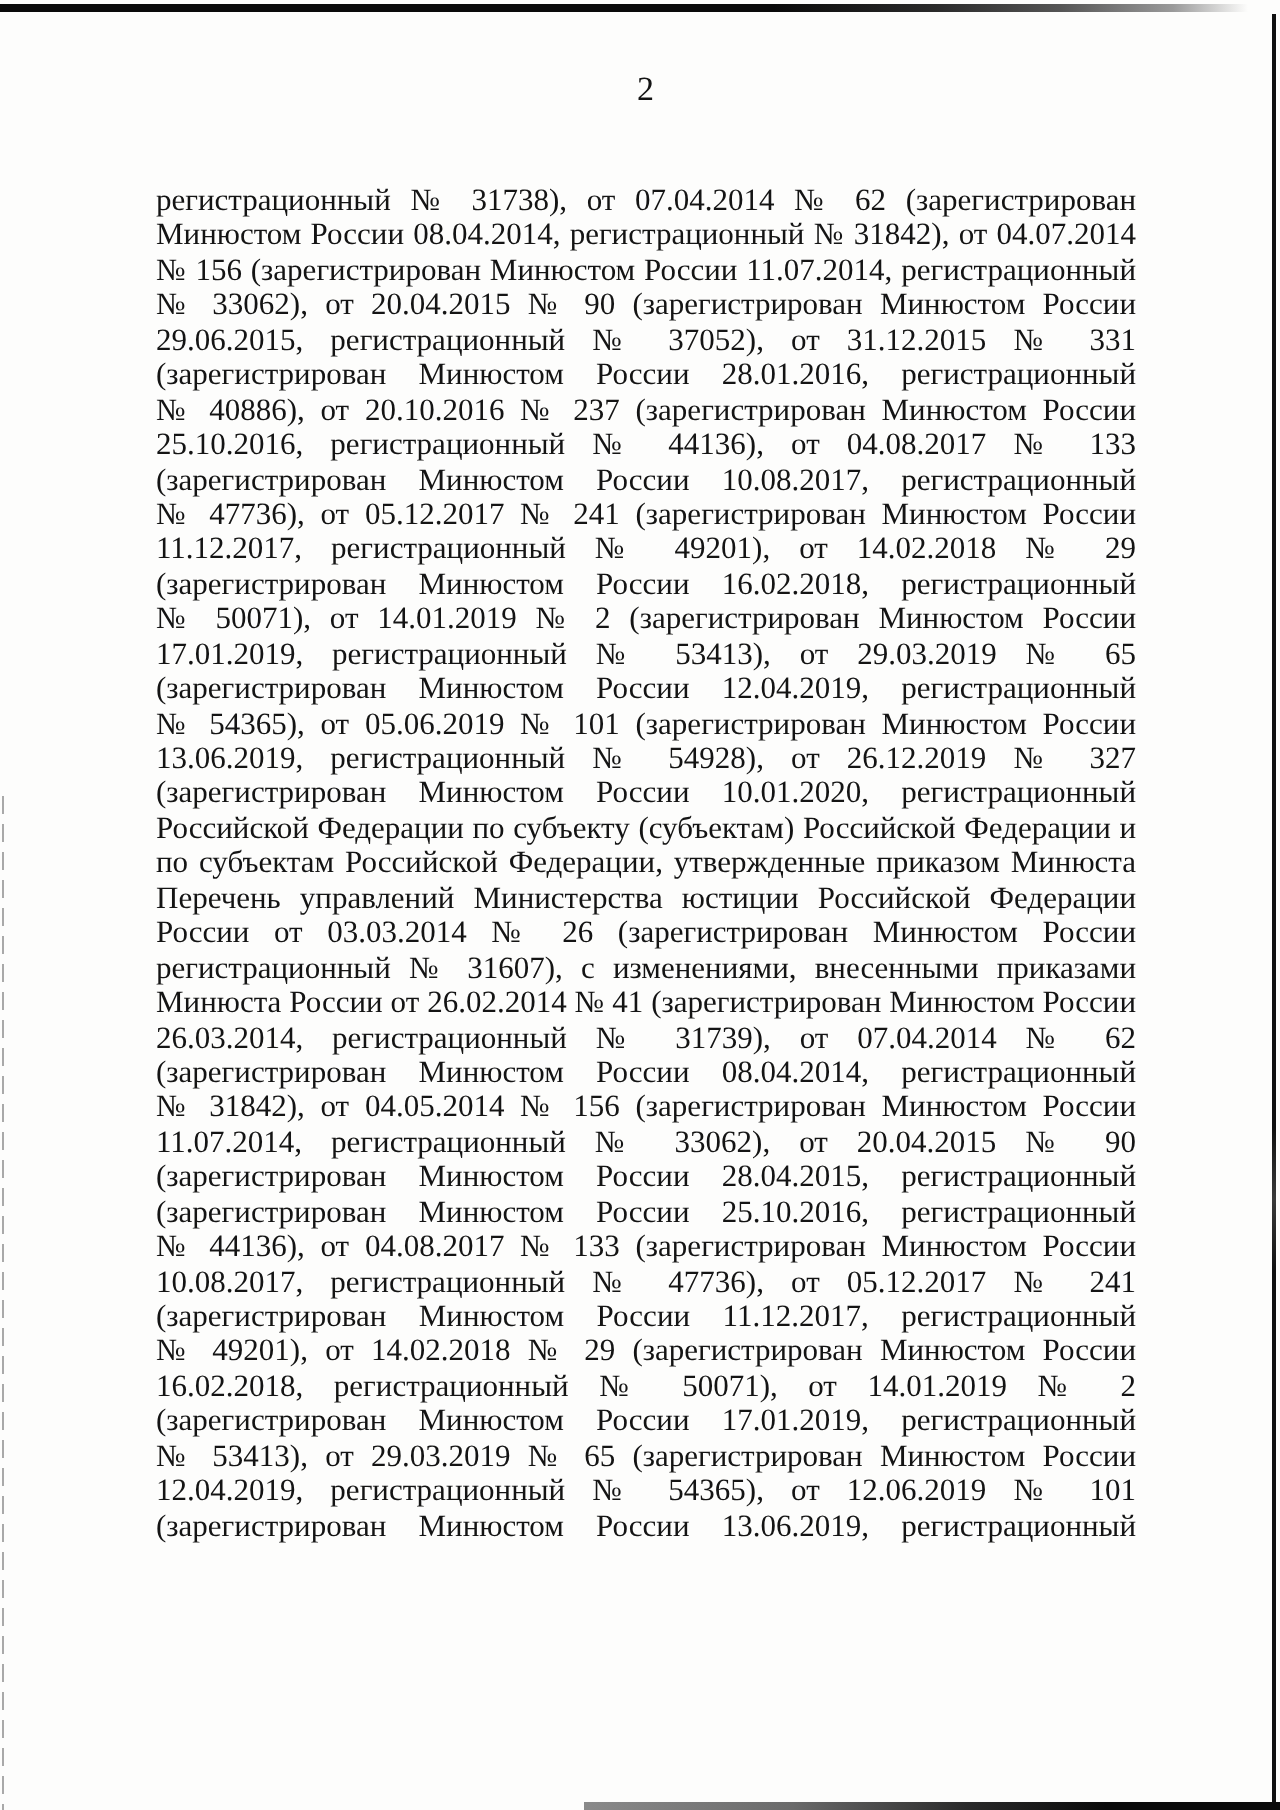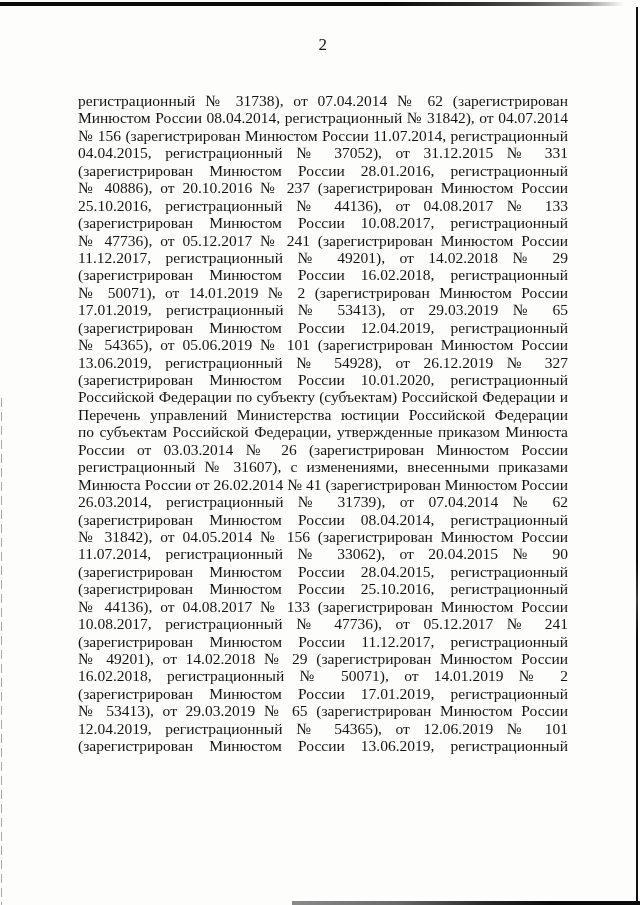--- a/index.html
+++ b/index.html
@@ -87,37 +87,38 @@
   <div class="border-right"></div>
   <div class="border-left"></div>
   <div class="border-bottom"></div>
 
   <div class="page-number">2</div>
 
   <div class="doc-text">
       <div class="text-line">регистрационный № 31738), от 07.04.2014 № 62 (зарегистрирован</div>
       <div class="text-line">Минюстом России 08.04.2014, регистрационный № 31842), от 04.07.2014</div>
       <div class="text-line">№ 156 (зарегистрирован Минюстом России 11.07.2014, регистрационный</div>
-      <div class="text-line">04.04.2015, регистрационный № 37052), от 31.12.2015 № 331</div>
+      <div class="text-line">№ 33062), от 20.04.2015 № 90 (зарегистрирован Минюстом России</div>
+      <div class="text-line">29.06.2015, регистрационный № 37052), от 31.12.2015 № 331</div>
       <div class="text-line">(зарегистрирован Минюстом России 28.01.2016, регистрационный</div>
       <div class="text-line">№ 40886), от 20.10.2016 № 237 (зарегистрирован Минюстом России</div>
       <div class="text-line">25.10.2016, регистрационный № 44136), от 04.08.2017 № 133</div>
       <div class="text-line">(зарегистрирован Минюстом России 10.08.2017, регистрационный</div>
       <div class="text-line">№ 47736), от 05.12.2017 № 241 (зарегистрирован Минюстом России</div>
       <div class="text-line">11.12.2017, регистрационный № 49201), от 14.02.2018 № 29</div>
       <div class="text-line">(зарегистрирован Минюстом России 16.02.2018, регистрационный</div>
       <div class="text-line">№ 50071), от 14.01.2019 № 2 (зарегистрирован Минюстом России</div>
       <div class="text-line">17.01.2019, регистрационный № 53413), от 29.03.2019 № 65</div>
       <div class="text-line">(зарегистрирован Минюстом России 12.04.2019, регистрационный</div>
       <div class="text-line">№ 54365), от 05.06.2019 № 101 (зарегистрирован Минюстом России</div>
       <div class="text-line">13.06.2019, регистрационный № 54928), от 26.12.2019 № 327</div>
       <div class="text-line">(зарегистрирован Минюстом России 10.01.2020, регистрационный</div>
       <div class="text-line">Российской Федерации по субъекту (субъектам) Российской Федерации и</div>
+      <div class="text-line">по субъектам Российской Федерации, утвержденные приказом Минюста</div>
       <div class="text-line">Перечень управлений Министерства юстиции Российской Федерации</div>
-      <div class="text-line">по субъектам Российской Федерации, утвержденные приказом Минюста</div>
       <div class="text-line">России от 03.03.2014 № 26 (зарегистрирован Минюстом России 14.03.2014,</div>
       <div class="text-line">регистрационный № 31607), с изменениями, внесенными приказами</div>
       <div class="text-line">Минюста России от 26.02.2014 № 41 (зарегистрирован Минюстом России</div>
       <div class="text-line">26.03.2014, регистрационный № 31739), от 07.04.2014 № 62</div>
       <div class="text-line">(зарегистрирован Минюстом России 08.04.2014, регистрационный</div>
       <div class="text-line">№ 31842), от 04.05.2014 № 156 (зарегистрирован Минюстом России</div>
       <div class="text-line">11.07.2014, регистрационный № 33062), от 20.04.2015 № 90</div>
       <div class="text-line">(зарегистрирован Минюстом России 28.04.2015, регистрационный</div>
       <div class="text-line">(зарегистрирован Минюстом России 25.10.2016, регистрационный</div>
       <div class="text-line">№ 44136), от 04.08.2017 № 133 (зарегистрирован Минюстом России</div>

